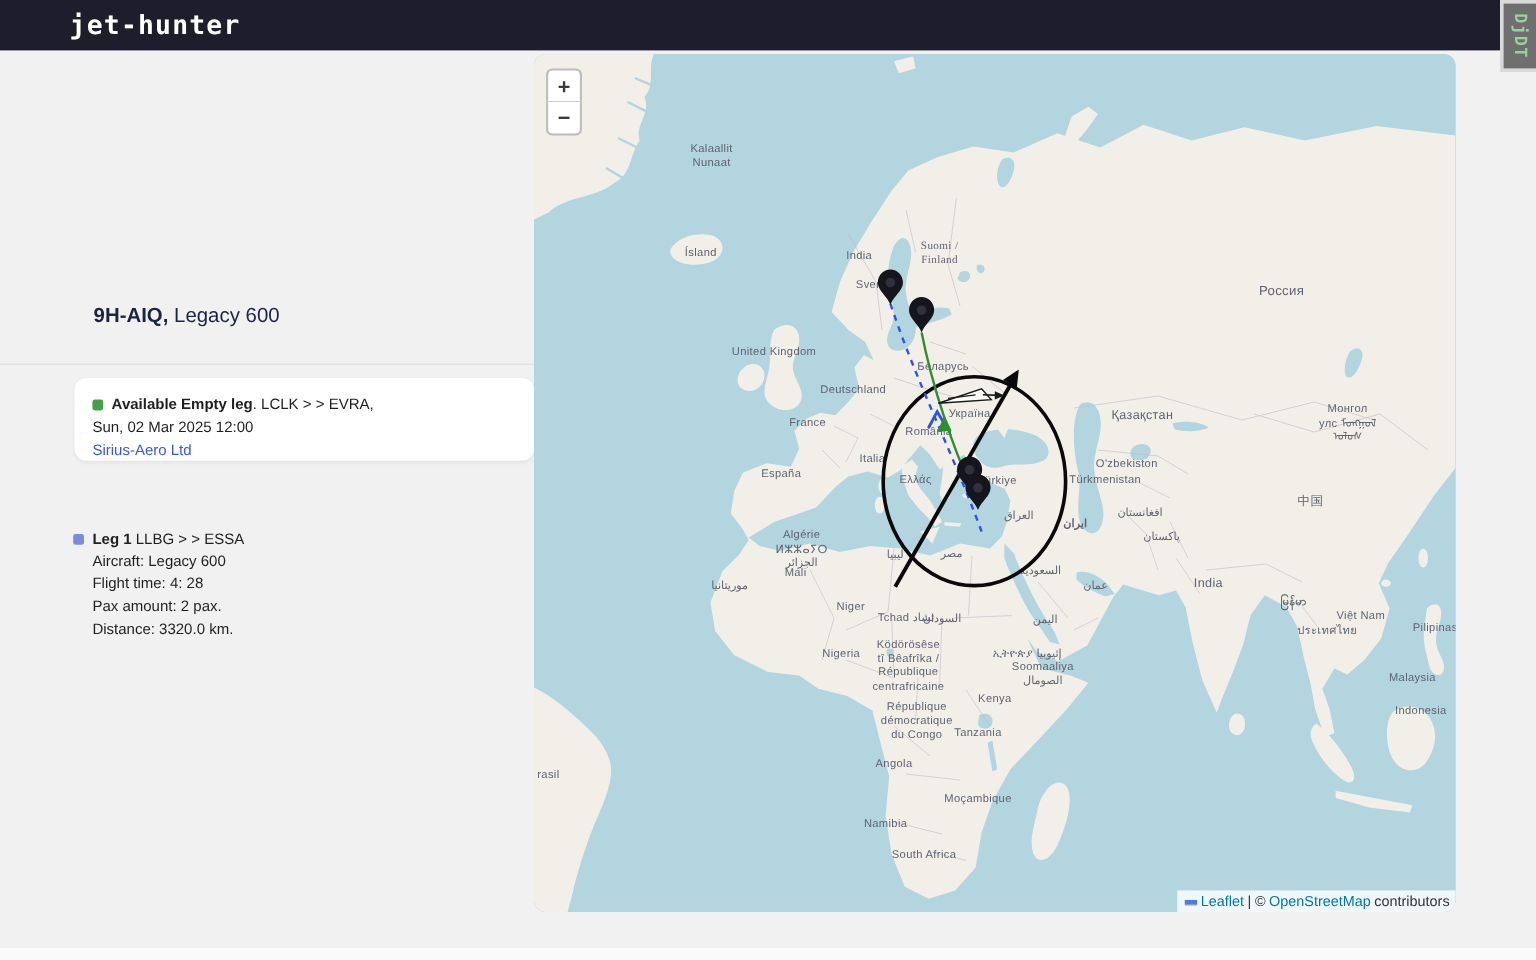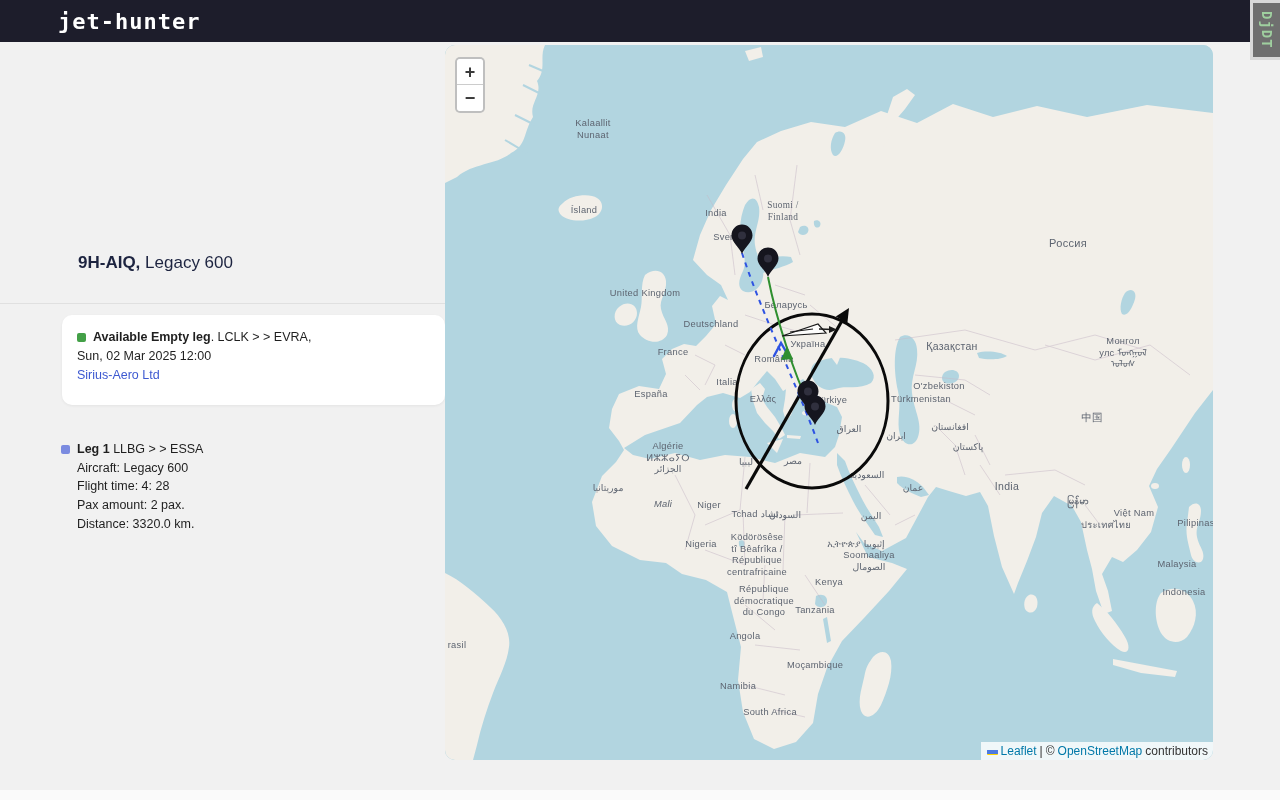--- a/index.html
+++ b/index.html
@@ -12,21 +12,21 @@
 
   
   .djdt { position:absolute; right:0; top:0; width:30px; height:60px; background:#6f6f6f; border:3px solid #d9d9d9; border-right:none; display:flex; align-items:center; justify-content:center; cursor:pointer; }
   .djdt span { writing-mode:vertical-rl; font-family:"DejaVu Sans Mono", monospace; font-weight:bold; font-size:14px; color:#9fcf9f; letter-spacing:1px; }
 
   
   .panel-title { position:absolute; left:78px; top:253px; font-size:17px; color:#1d2440; }
   .panel-title b { font-weight:bold; }
   .panel-divider { position:absolute; left:0; top:303px; width:445px; height:1px; background:rgba(0,0,0,0.07); }
 
-  .empty-leg-card { position:absolute; left:62px; top:315px; width:383px; height:90px; background:#fff; border-radius:10px; box-shadow:0 1px 3px rgba(0,0,0,0.06); padding:13px 15px 0 15px; font-size:12.5px; color:#1f1f1f; line-height:19px; }
+  .empty-leg-card { position:absolute; left:62px; top:315px; width:383px; height:69px; background:#fff; border-radius:10px; box-shadow:0 1px 3px rgba(0,0,0,0.06); padding:13px 15px 0 15px; font-size:12.5px; color:#1f1f1f; line-height:19px; }
   .row { display:flex; align-items:center; }
   .sq { display:inline-block; width:9px; height:9px; border-radius:2px; margin-right:7px; flex:0 0 auto; }
   .lbl-b { font-weight:bold; }
   .op-link { color:#3d59d1; text-decoration:none; cursor:pointer; }
 
   .leg-block { position:absolute; left:77px; top:440px; font-size:12.5px; color:#1f1f1f; line-height:18.7px; }
   .leg-block .row { margin-left:-16px; }
   .leg-block .row .sq { margin-left:0; }
 
   
@@ -213,38 +213,38 @@
       <div class="maplabel" style="left: 318px; top: 355px;">Ελλάς</div>
       <div class="maplabel" style="left: 386px; top: 356px;">Türkiye</div>
       <div class="maplabel" style="left: 623px; top: 199px; font-size: 11px;">Россия</div>
       <div class="maplabel" style="left: 507px; top: 302px; font-size: 10.5px;">Қазақстан</div>
       <div class="maplabel" style="left: 678px; top: 308px;">Монгол
 улс ᠮᠣᠩᠭᠣᠯ
 ᠤᠯᠤᠰ</div>
       <div class="maplabel" style="left: 494px; top: 342px;">O'zbekiston</div>
       <div class="maplabel" style="left: 476px; top: 355px;">Türkmenistan</div>
       <div class="maplabel" style="left: 404px; top: 385px;">العراق</div>
-      <div class="maplabel" style="left: 451px; top: 392px;">ايران</div>
+      <div class="maplabel" style="left: 451px; top: 392px; font-weight: bold;">ايران</div>
       <div class="maplabel" style="left: 505px; top: 383px;">افغانستان</div>
       <div class="maplabel" style="left: 523px; top: 403px;">پاکستان</div>
       <div class="maplabel" style="left: 647px; top: 373px; font-size: 10.5px;">中国</div>
       <div class="maplabel" style="left: 562px; top: 442px; font-size: 10.5px;">India</div>
       <div class="maplabel" style="left: 633px; top: 457px; font-weight: bold;">မြန်မာ</div>
       <div class="maplabel" style="left: 661px; top: 481px;">ประเทศไทย</div>
       <div class="maplabel" style="left: 689px; top: 469px;">Việt Nam</div>
       <div class="maplabel" style="left: 751px; top: 479px;">Pilipinas</div>
       <div class="maplabel" style="left: 732px; top: 520px;">Malaysia</div>
       <div class="maplabel" style="left: 739px; top: 548px;">Indonesia</div>
       <div class="maplabel" style="left: 223px; top: 413px;">Algérie
 ⵍⵣⵣⴰⵢⵔ
 الجزائر</div>
       <div class="maplabel" style="left: 301px; top: 418px;">ليبيا</div>
       <div class="maplabel" style="left: 348px; top: 417px;">مصر</div>
       <div class="maplabel" style="left: 163px; top: 444px;">موريتانيا</div>
-      <div class="maplabel" style="left: 218px; top: 460px; font-style: italic;">Mali</div>
+      <div class="maplabel" style="left: 218px; top: 433px;">Mali</div>
       <div class="maplabel" style="left: 264px; top: 461px;">Niger</div>
       <div class="maplabel" style="left: 310px; top: 470px;">Tchad تشاد</div>
       <div class="maplabel" style="left: 340px; top: 471px;">السودان</div>
       <div class="maplabel" style="left: 422px; top: 431px;">السعودية</div>
       <div class="maplabel" style="left: 468px; top: 444px;">عمان</div>
       <div class="maplabel" style="left: 426px; top: 472px;">اليمن</div>
       <div class="maplabel" style="left: 256px; top: 500px;">Nigeria</div>
       <div class="maplabel" style="left: 312px; top: 510px;">Ködörösêse
 tî Bêafrîka /
 République

